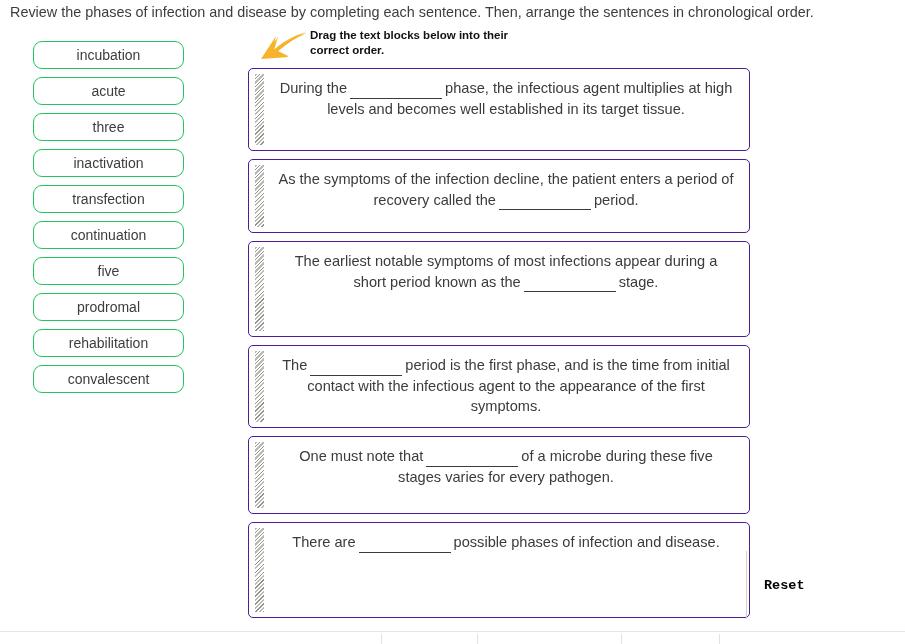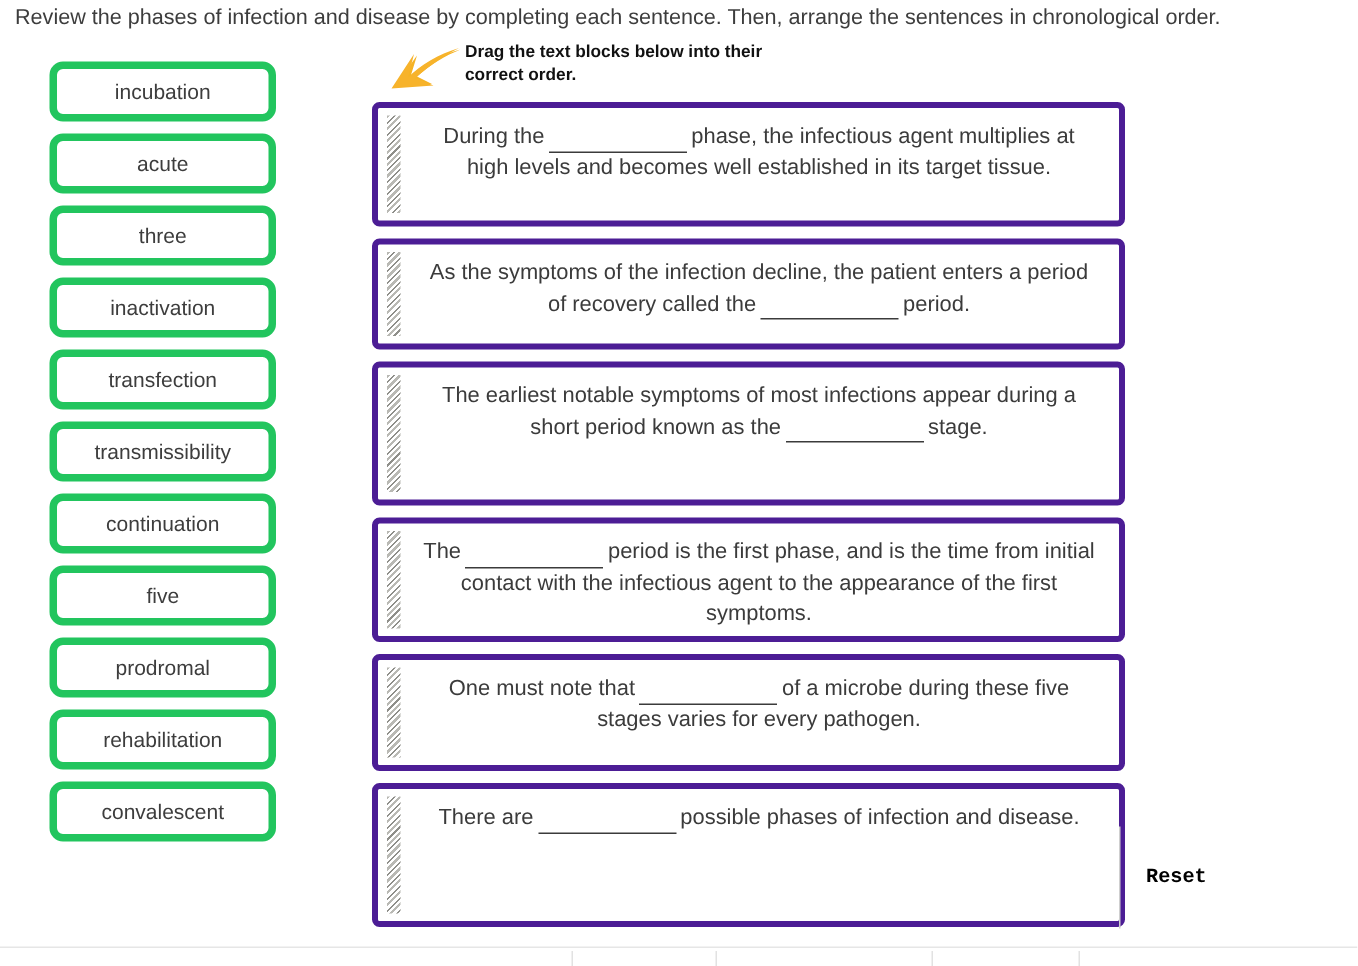--- a/index.html
+++ b/index.html
@@ -31,23 +31,23 @@
   
   #wordbank {
     position: absolute;
     left: 33px;
     top: 41px;
     width: 151px;
   }
   .word-chip {
     box-sizing: border-box;
     width: 151px;
-    height: 40px;
+    height: 28px;
     margin-bottom: 8px;
-    border: 5px solid #22c55e;
+    border: 1px solid #22c55e;
     border-radius: 9px;
     background: #ffffff;
     display: flex;
     align-items: center;
     justify-content: center;
     font-size: 14px;
     color: #3d3d3d;
     cursor: move;
     user-select: none;
   }
@@ -76,21 +76,21 @@
     position: absolute;
     left: 248px;
     top: 68px;
     width: 502px;
   }
   .block {
     box-sizing: border-box;
     position: relative;
     width: 502px;
     margin-bottom: 8px;
-    border: 4px solid #4c1d95;
+    border: 1px solid #4c1d95;
     border-radius: 5px;
     background: #ffffff;
     cursor: move;
     overflow: hidden;
   }
   .block .handle {
     position: absolute;
     left: 6px;
     top: 5px;
     bottom: 5px;
@@ -181,23 +181,20 @@
     <div class="word-chip">
       <span>three</span>
     </div>
     <div class="word-chip">
       <span>inactivation</span>
     </div>
     <div class="word-chip">
       <span>transfection</span>
     </div>
     <div class="word-chip">
-      <span>transmissibility</span>
-    </div>
-    <div class="word-chip">
       <span>continuation</span>
     </div>
     <div class="word-chip">
       <span>five</span>
     </div>
     <div class="word-chip">
       <span>prodromal</span>
     </div>
     <div class="word-chip">
       <span>rehabilitation</span>

